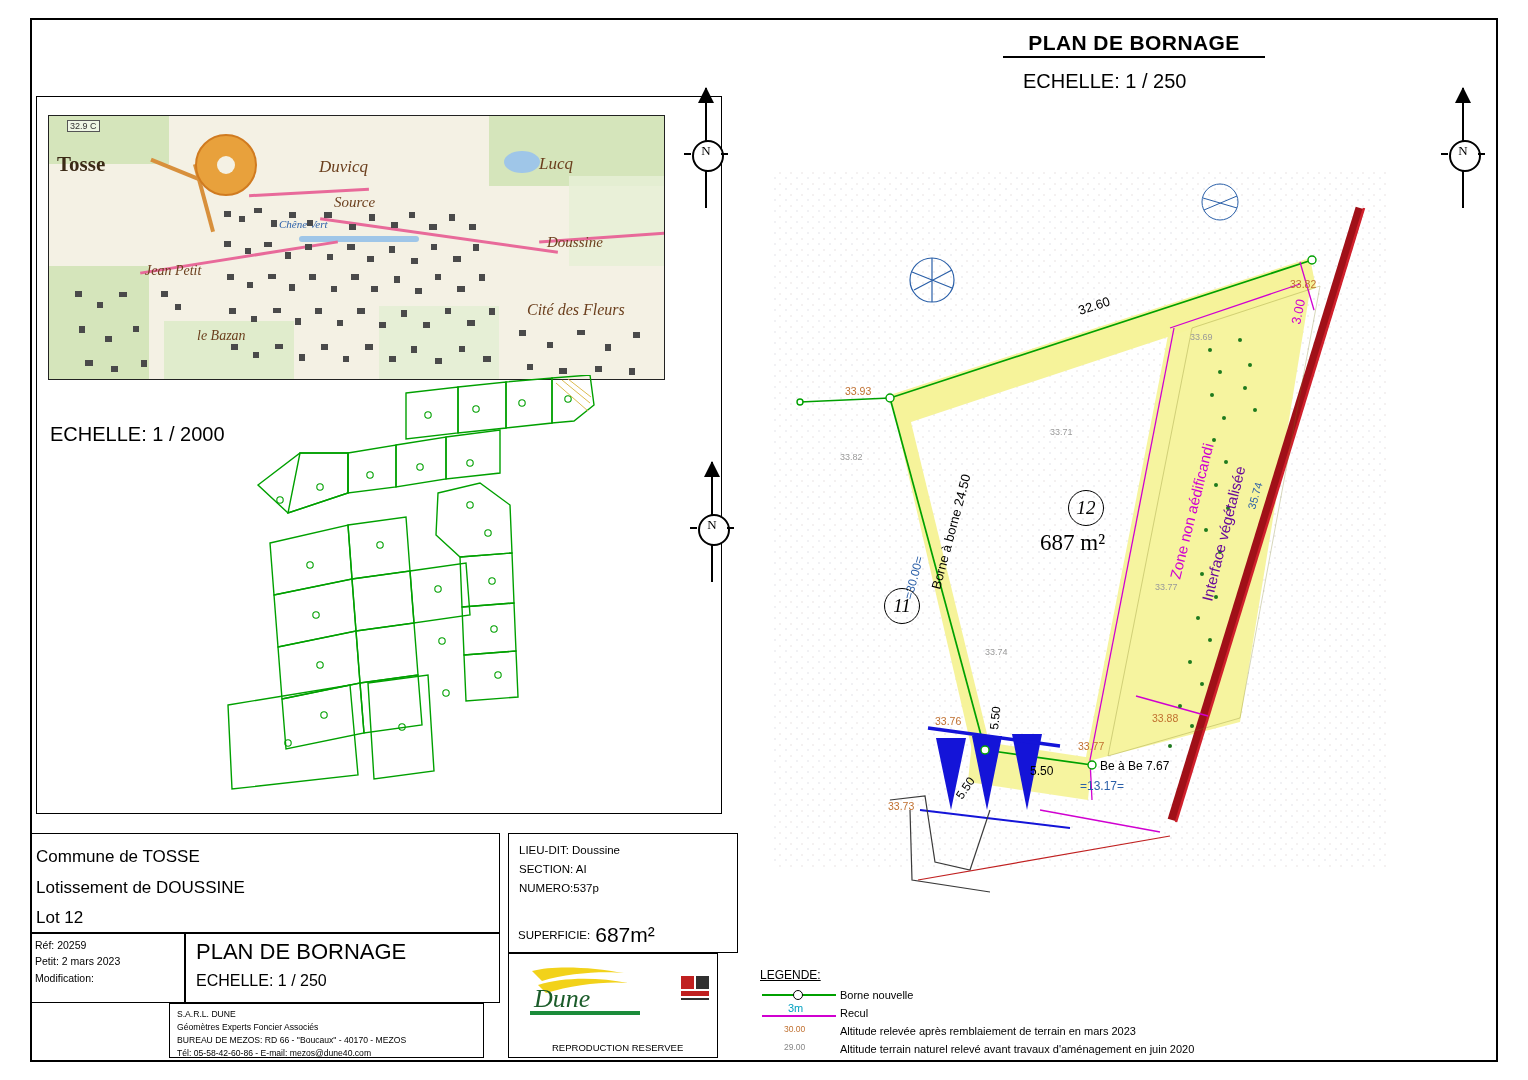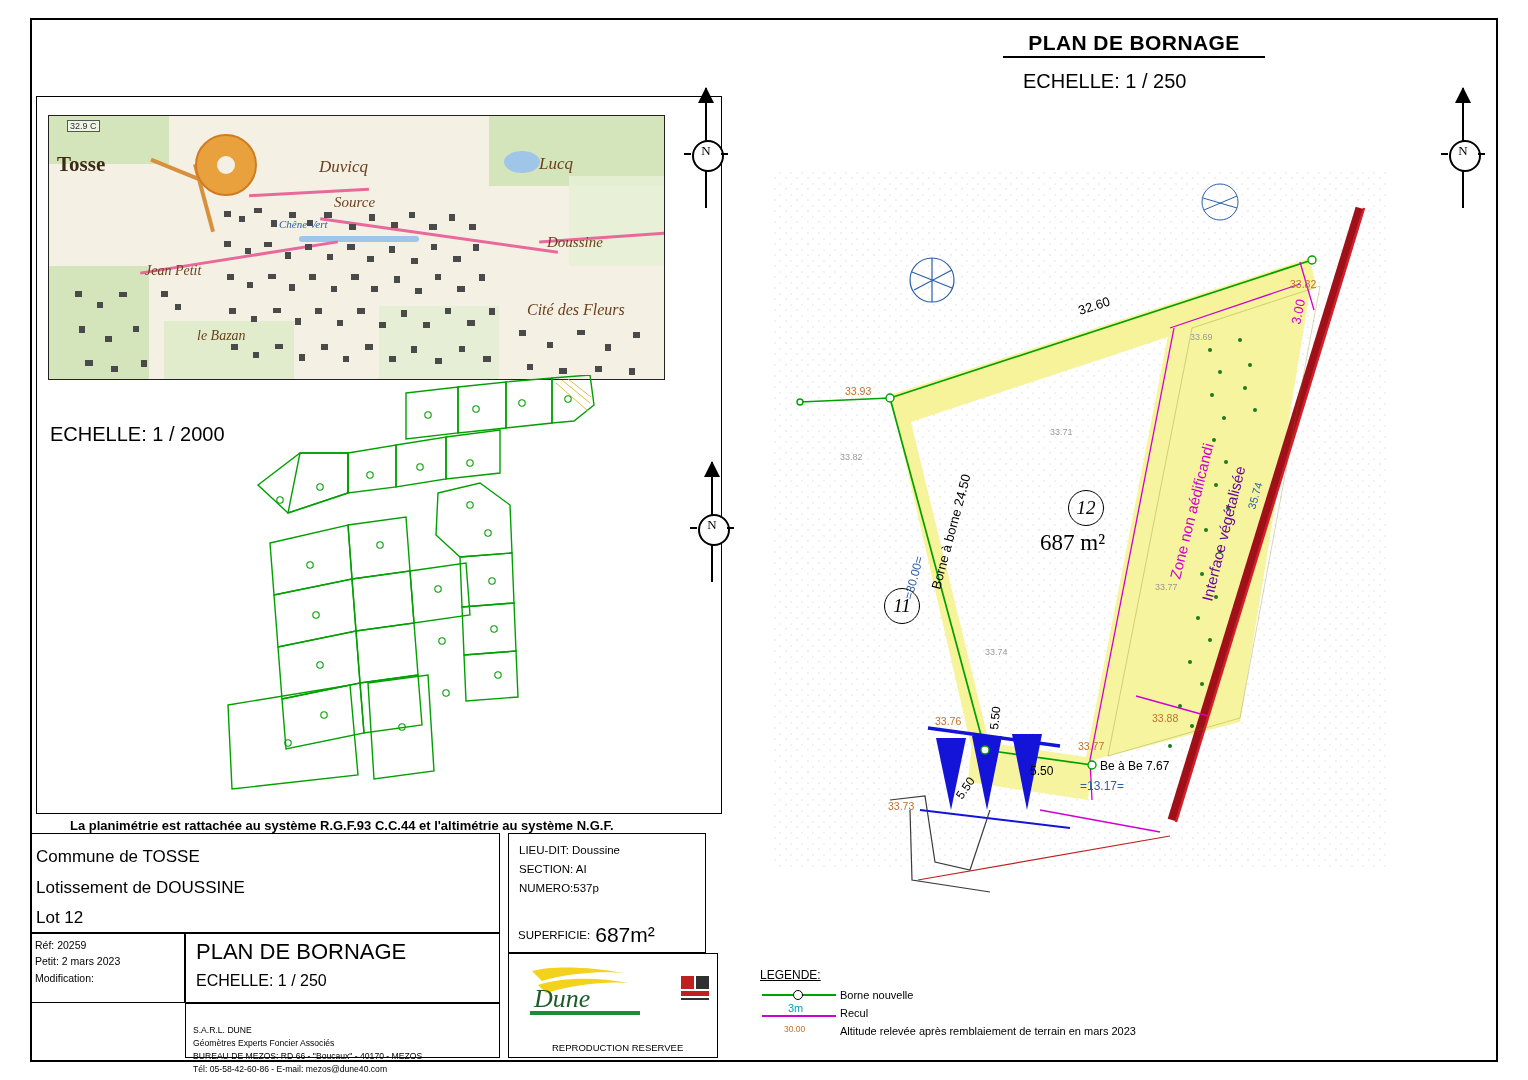--- a/index.html
+++ b/index.html
@@ -225,21 +225,21 @@
     border: 1px solid #000;
     box-sizing: border-box;
     padding: 5px 10px;
   }
   .cart-plan-box .t1 { font-size: 22px; }
   .cart-plan-box .t2 { font-size: 16px; margin-top: 7px; }
 
   .cart-lieu {
     position: absolute;
     left: 508px; top: 833px;
-    width: 198px; height: 120px;
+    width: 230px; height: 120px;
     border: 1px solid #000;
     box-sizing: border-box;
     padding: 7px 10px;
     font-size: 11.5px;
     line-height: 1.65;
   }
   .cart-superficie {
     position: absolute;
     left: 508px; top: 916px;
     width: 210px; height: 37px;
@@ -255,25 +255,25 @@
   }
   .cart-logo {
     position: absolute;
     left: 508px; top: 953px;
     width: 210px; height: 105px;
     border: 1px solid #000;
     box-sizing: border-box;
   }
   .cart-company {
     position: absolute;
-    left: 185px; top: 1003px;
+    left: 169px; top: 1003px;
     width: 315px; height: 55px;
     border: 1px solid #000;
     box-sizing: border-box;
-    padding: 20px 7px;
+    padding: 4px 7px;
     font-size: 8.6px;
     line-height: 1.5;
   }
   .repro {
     position: absolute;
     left: 552px; top: 1042px;
     font-size: 9.5px;
   }
   .dune-logo {
     position: absolute;
@@ -570,21 +570,20 @@
       <circle cx="118" cy="368" r="3.2"></circle>
       <circle cx="232" cy="352" r="3.2"></circle>
     </g>
     <g stroke="#d8b43c" stroke-width="1" opacity=".9">
       <path d="M386,8 L418,36"></path>
         <path d="M392,5 L420,28"></path>
         <path d="M398,4 L421,22"></path>
     </g>
   </svg>
 
-  <div class="note-plan">La planimétrie est rattachée au système R.G.F.93 C.C.44 et l'altimétrie au système N.G.F.</div>
 
   <div class="cart-main"></div>
   <div class="cart-main-text" id="cm1">Commune de TOSSE</div>
   <div class="cart-main-text" id="cm2">Lotissement de DOUSSINE</div>
   <div class="cart-main-text" id="cm3">Lot  12</div>
 
   <div class="cart-ref-box">
     <div><span>Réf:</span>
       <span>20259</span></div>
     <div><span>Petit:</span>
@@ -643,20 +642,26 @@
         <div class="lg-line-mag"></div>
           <div class="lg-3m">3m</div>
       </div>
       <div class="legend-txt">Recul</div>
     </div>
     <div class="legend-row">
       <div class="legend-sym">
         <div class="lg-alt-a">30.00</div>
       </div>
       <div class="legend-txt">Altitude relevée après remblaiement de terrain en mars 2023</div>
+    </div>
+    <div class="legend-row">
+      <div class="legend-sym">
+        <div class="lg-alt-b">29.00</div>
+      </div>
+      <div class="legend-txt">Altitude terrain naturel relevé avant travaux d'aménagement en juin 2020</div>
     </div>
   </div>
 
   <svg id="bornage" width="740" height="830" viewBox="0 0 740 830">
 
     <defs>
       <pattern id="dots" width="11" height="11" patternUnits="userSpaceOnUse">
         <circle cx="2" cy="2" r="0.7" fill="#b7b7c8"></circle>
         <circle cx="7" cy="8" r="0.7" fill="#c8b7b7"></circle>
       </pattern>

